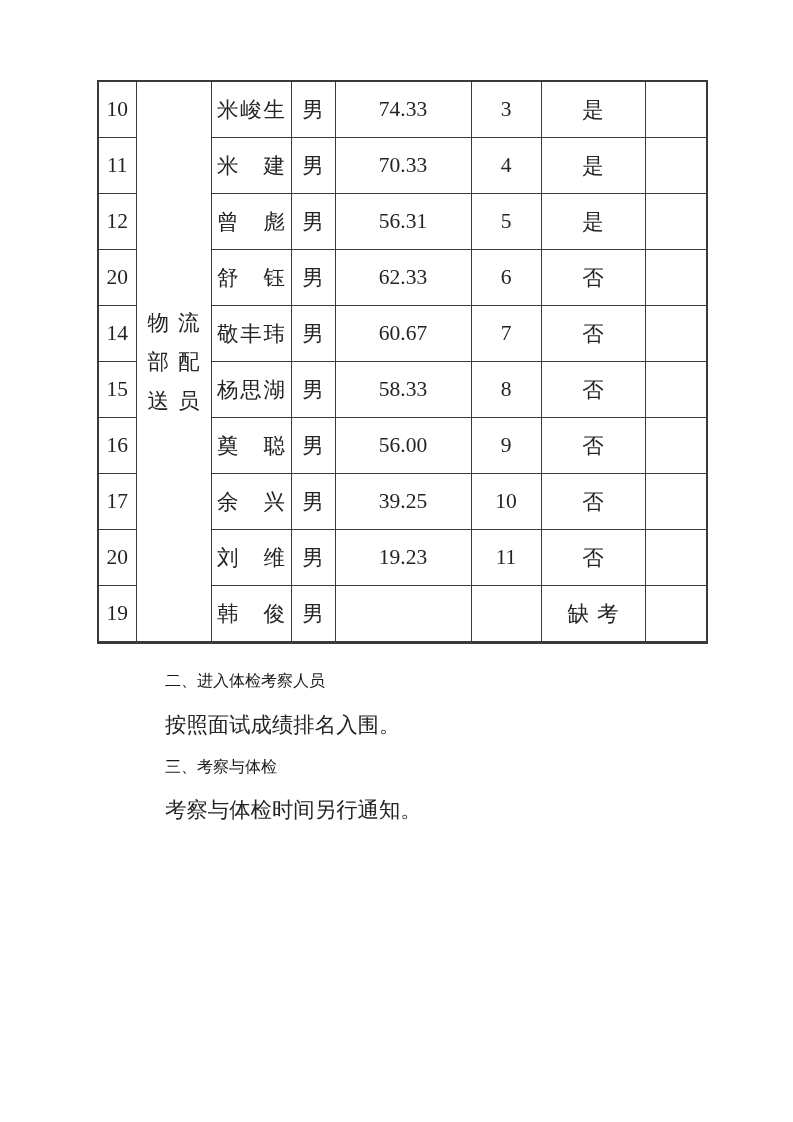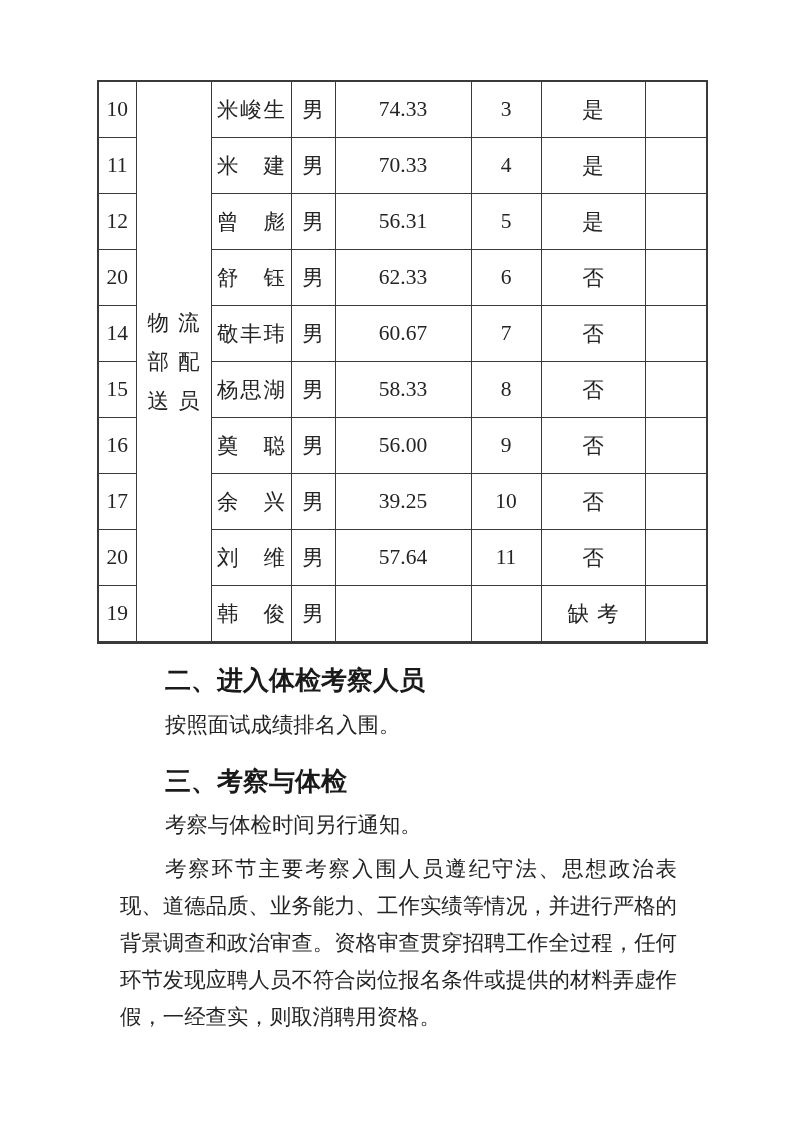--- a/index.html
+++ b/index.html
@@ -63,22 +63,22 @@
 
   
   .content {
     position: absolute;
     left: 120px;
     top: 652px;
     width: 557px;
   }
   .sec-heading {
     font-family: "Liberation Sans", "DejaVu Sans", sans-serif;
-    font-weight: 700;
-    font-size: 26px;
+    font-weight: 400;
+    font-size: 16px;
     line-height: 37px;
     color: #1a1a1a;
     margin: 10px 0 0 0;
     text-indent: 45px;
   }
   .para {
     font-size: 21.4px;
     line-height: 37px;
     margin: 7px 0 0 0;
     text-indent: 45px;
@@ -216,21 +216,21 @@
           <td class="col-short">否</td>
           <td class="col-remark"></td>
         </tr>
         <tr>
           <td class="col-no">20</td>
           <td class="col-name"><span class="name-box">
               <span>刘</span>
               <span>维</span>
             </span></td>
           <td class="col-gender">男</td>
-          <td class="col-score">57.64</td>
+          <td class="col-score">19.23</td>
           <td class="col-rank">11</td>
           <td class="col-short">否</td>
           <td class="col-remark"></td>
         </tr>
         <tr>
           <td class="col-no">19</td>
           <td class="col-name"><span class="name-box">
               <span>韩</span>
               <span>俊</span>
             </span></td>
@@ -239,18 +239,17 @@
           <td class="col-rank"></td>
           <td class="col-short"><span class="spread">缺考</span></td>
           <td class="col-remark"></td>
         </tr>
       </tbody>
   </table>
 
   <div class="content">
     <h2 class="sec-heading">二、进入体检考察人员</h2>
     <p class="para first">按照面试成绩排名入围。</p>
-    <h2 class="sec-heading" style="margin-top:19px">三、考察与体检</h2>
+    <h2 class="sec-heading" style="margin-top:4px">三、考察与体检</h2>
     <p class="para">考察与体检时间另行通知。</p>
-    <p class="para">考察环节主要考察入围人员遵纪守法、思想政治表现、道德品质、业务能力、工作实绩等情况，并进行严格的背景调查和政治审查。资格审查贯穿招聘工作全过程，任何环节发现应聘人员不符合岗位报名条件或提供的材料弄虚作假，一经查实，则取消聘用资格。</p>
   </div>
 
 </div>
 
 </body></html>

